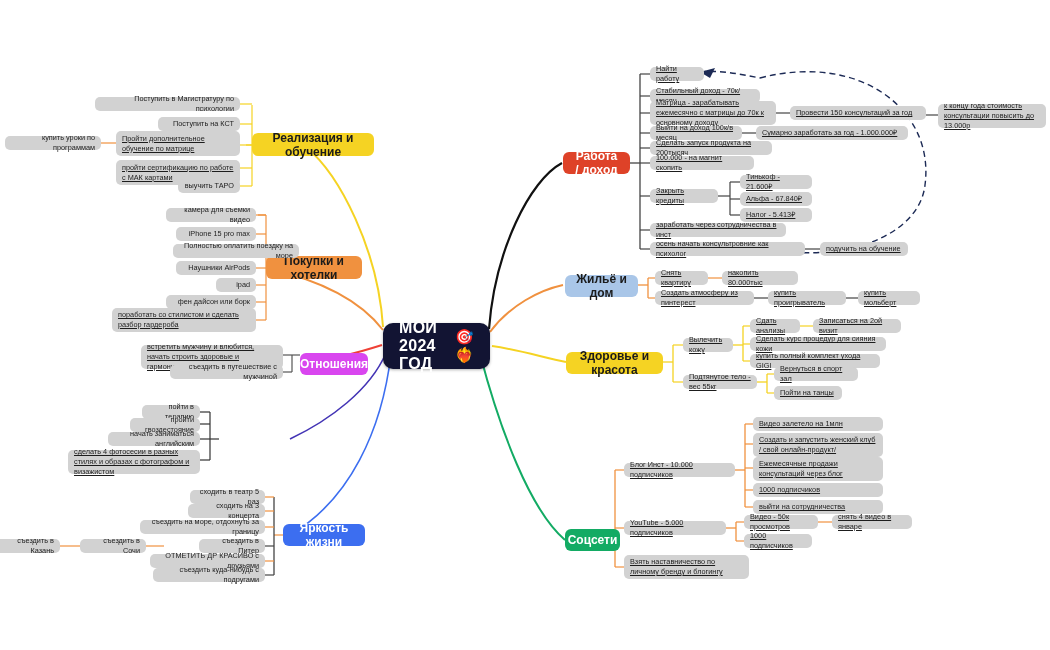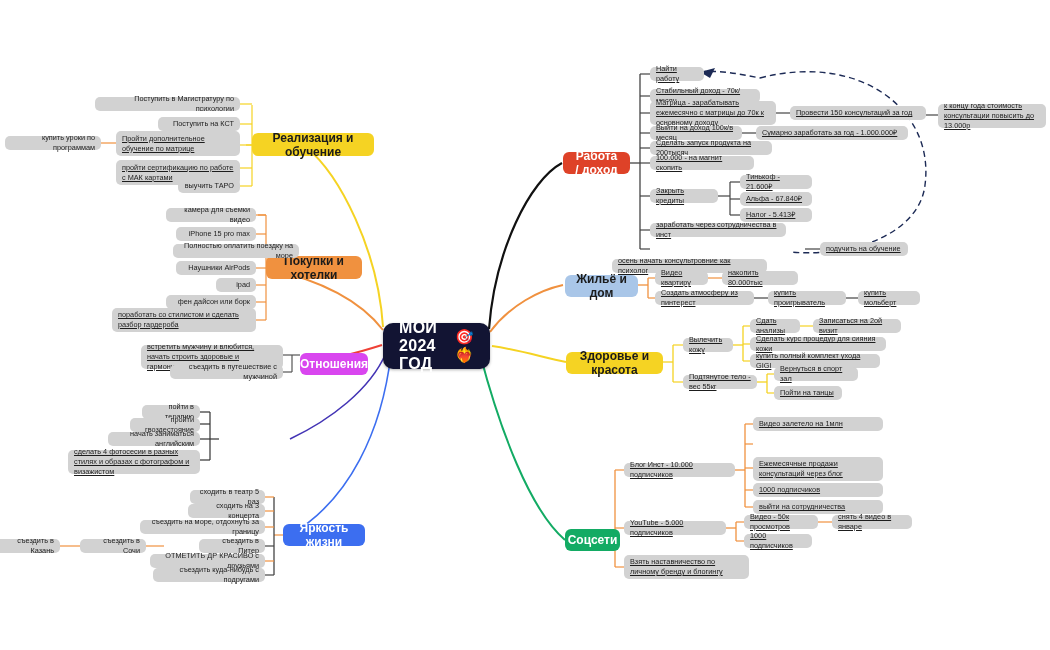--- a/index.html
+++ b/index.html
@@ -266,21 +266,21 @@
     </div>
   <div class="node leaf r" style="left:650px;top:156px;width:104px;height:14px;">
     <span>100.000 - на магнит скопить</span>
     </div>
   <div class="node leaf r" style="left:650px;top:189px;width:68px;height:14px;">
     <span>Закрыть кредиты</span>
     </div>
   <div class="node leaf r" style="left:650px;top:223px;width:136px;height:14px;">
     <span>заработать через сотрудничества в инст</span>
     </div>
-  <div class="node leaf r" style="left:612px;top:242px;width:155px;height:14px;margin-top:17px;">
+  <div class="node leaf r" style="left:650px;top:242px;width:155px;height:14px;">
     <span>осень начать консультровние как психолог</span>
     </div>
   <div class="node leaf r" style="left:790px;top:106px;width:136px;height:14px;">
     <span>Провести 150 консультаций за год</span>
     </div>
   <div class="node leaf r" style="left:756px;top:126px;width:152px;height:14px;">
     <span>Сумарно заработать за год - 1.000.000₽</span>
     </div>
   <div class="node leaf r" style="left:740px;top:175px;width:72px;height:14px;">
     <span>Тинькоф - 21.600₽</span>
@@ -295,21 +295,21 @@
     <span>подучить на обучение</span>
     </div>
   <div class="node leaf r" style="left:938px;top:104px;width:108px;height:24px;">
     <span>к концу года стоимость консультации повысить до 13.000р</span>
     </div>
 
   <div class="node branch" style="left:565px;top:275px;width:73px;height:22px;background:#a9c6e8;">
     <span>Жильё и дом</span>
   </div>
   <div class="node leaf r" style="left:655px;top:271px;width:53px;height:14px;">
-    <span>Видео квартиру</span>
+    <span>Снять квартиру</span>
     </div>
   <div class="node leaf r" style="left:722px;top:271px;width:76px;height:14px;">
     <span>накопить 80.000тыс</span>
     </div>
   <div class="node leaf r" style="left:655px;top:291px;width:99px;height:14px;">
     <span>Создать атмосферу из пинтерест</span>
     </div>
   <div class="node leaf r" style="left:768px;top:291px;width:78px;height:14px;">
     <span>купить проигрыватель</span>
     </div>
@@ -353,20 +353,23 @@
     </div>
   <div class="node leaf r" style="left:624px;top:521px;width:102px;height:14px;">
     <span>YouTube - 5.000 подписчиков</span>
     </div>
   <div class="node leaf r" style="left:624px;top:555px;width:125px;height:24px;">
     <span>Взять наставничество по личному бренду и блогингу</span>
     </div>
   <div class="node leaf r" style="left:753px;top:417px;width:130px;height:14px;">
     <span>Видео залетело на 1млн</span>
     </div>
+  <div class="node leaf r" style="left:753px;top:433px;width:130px;height:24px;">
+    <span>Создать и запустить женский клуб / свой онлайн-продукт/</span>
+    </div>
   <div class="node leaf r" style="left:753px;top:457px;width:130px;height:24px;">
     <span>Ежемесячные продажи консультаций через блог</span>
     </div>
   <div class="node leaf r" style="left:753px;top:483px;width:130px;height:14px;">
     <span>1000 подписчиков</span>
     </div>
   <div class="node leaf r" style="left:753px;top:500px;width:130px;height:14px;">
     <span>выйти на сотрудничества</span>
     </div>
   <div class="node leaf r" style="left:744px;top:515px;width:74px;height:14px;">

